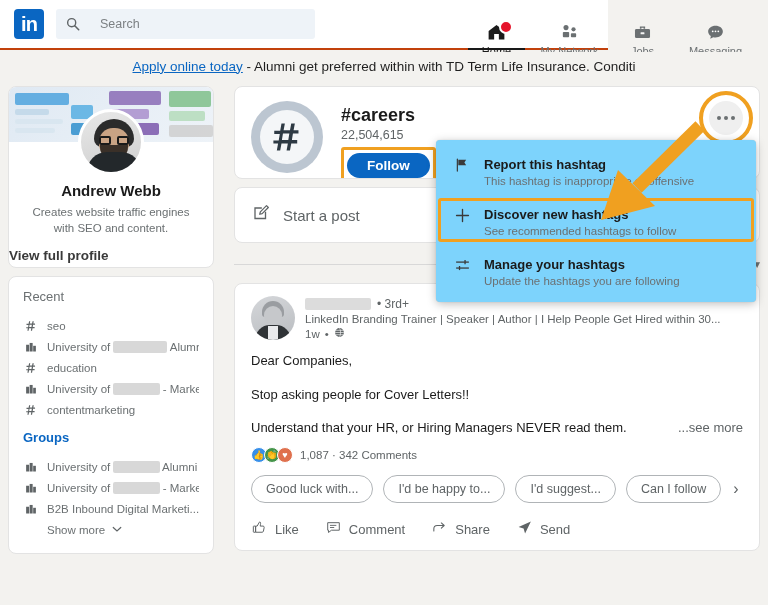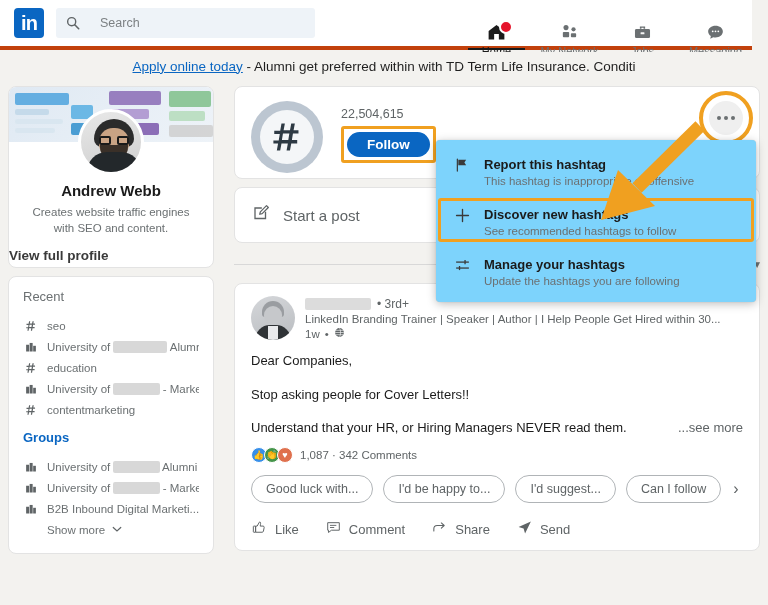--- a/index.html
+++ b/index.html
@@ -7,23 +7,23 @@
     width: 768px; height: 605px;
     font-family: "Liberation Sans", sans-serif;
     background: #f3f2ef;
     overflow: hidden;
     -webkit-font-smoothing: antialiased;
   }
 
   
   .topbar {
     position: absolute; top: 0; left: 0;
-    width: 752px; height: 50px;
+    width: 608px; height: 50px;
     background: #ffffff;
-    border-bottom: 4px solid #c2410c;
+    border-bottom: 2px solid #c2410c;
     display: flex; align-items: center;
   }
   .li-logo {
     width: 30px; height: 30px; margin-left: 14px;
     background: #0a66c2; border-radius: 4px;
     color: #fff; font-weight: bold; font-size: 20px;
     display: flex; align-items: center; justify-content: center;
     font-family: "Liberation Sans", sans-serif;
     letter-spacing: -1px; line-height: 1;
   }
@@ -425,20 +425,21 @@
 
   <div class="card hash-card">
     <div class="hash-ava">
       <div class="inner">
         <svg viewBox="0 0 16 16" width="34" height="34">
             <path d="M5.4 1.6L4.8 5H2v1.6h2.6l-.5 3H1.6V11h2.2l-.6 3.4h1.6L5.4 11h3l-.6 3.4h1.6L10 11h2.8V9.4h-2.5l.5-3h2.6V4.8h-2.3L11.7 1.6H10L9.4 4.8h-3L7 1.6H5.4zm.7 4.8h3l-.5 3h-3l.5-3z" fill="#2e3a44"></path>
           </svg>
       </div>
     </div>
     <div class="hash-info">
+      <div class="hash-title">#careers</div>
       <div class="hash-count">22,504,615</div>
       <div class="follow-box">
         <button class="follow-btn">Follow</button>
       </div>
     </div>
     <div class="dots-btn">
       <i></i>
         <i></i>
         <i></i>
     </div>

